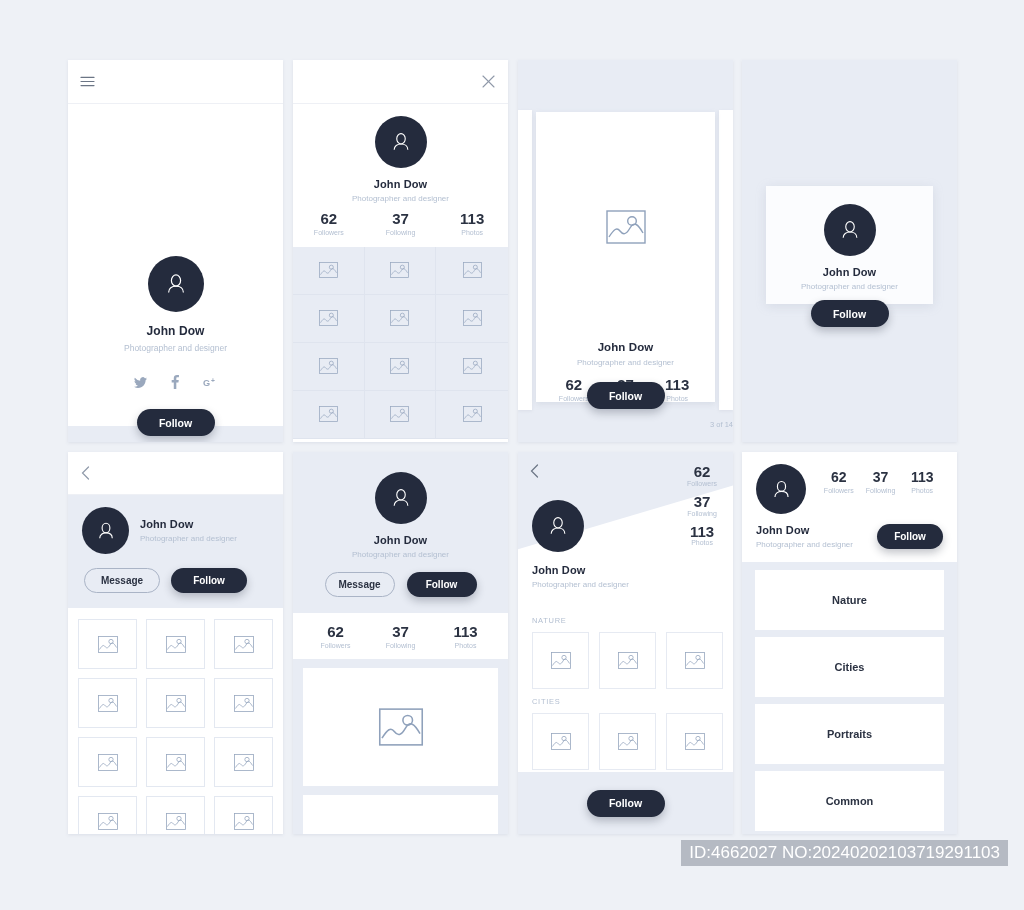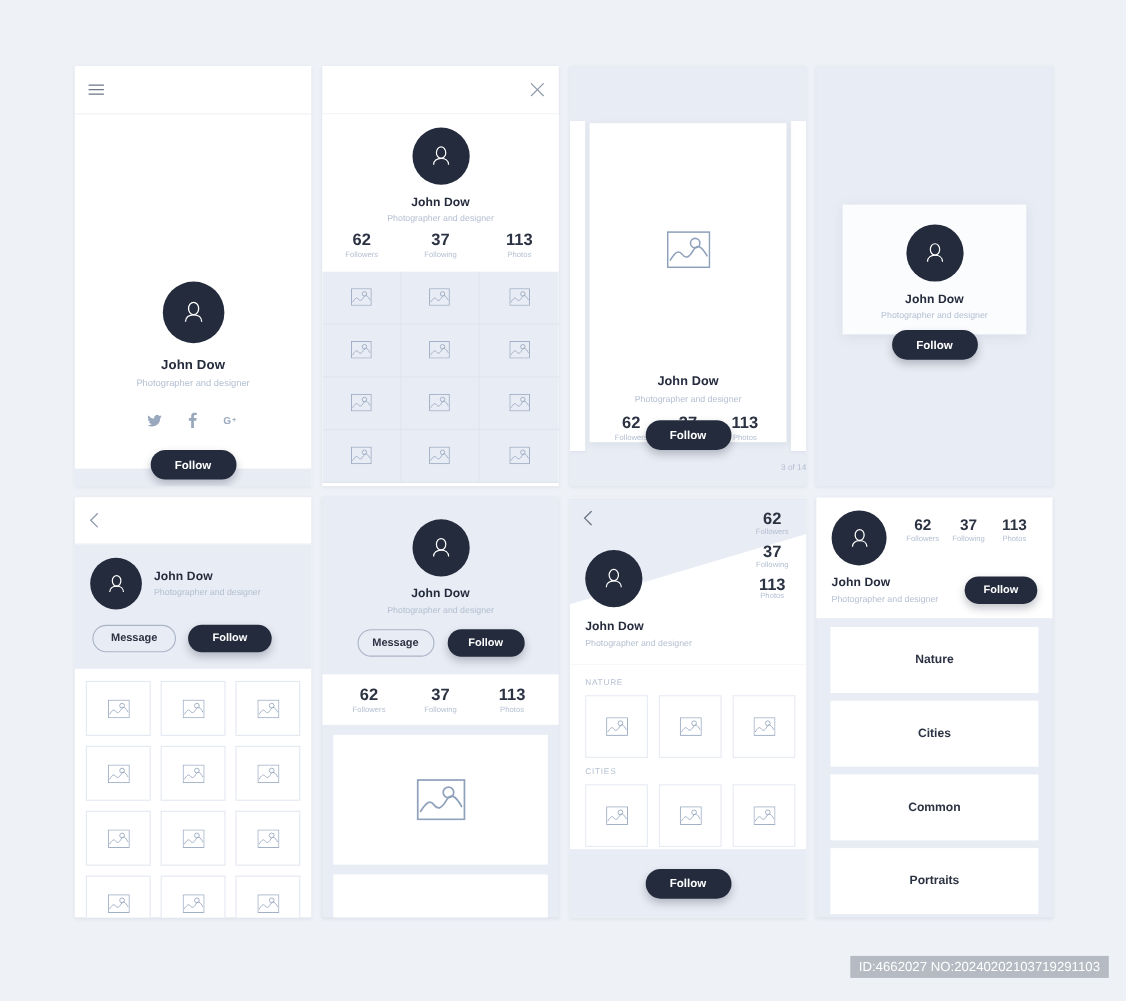--- a/index.html
+++ b/index.html
@@ -256,21 +256,21 @@
   .wm {
     position:absolute; left: 12px; top: 868px;
     font-size: 17px; font-weight: bold; color: rgba(255,255,255,.85);
     -webkit-text-stroke: .6px #d6dbe6; letter-spacing: 1px; white-space: nowrap;
   }
   .wm .cn { font-size: 19px; }
   .wm .url { font-size: 14px; font-style: italic; margin-left: 5px; }
   .idbadge {
     position:absolute; right: 16px; top: 840px;
     background: rgba(160,165,175,.72); color:#ffffff;
-    font-size: 12px; padding: 3px 8px; white-space: nowrap; margin-top: 29px;
+    font-size: 17px; padding: 3px 8px; white-space: nowrap;
   }
 </style>
 </head>
 <body>
 
 <div class="stage">
 
   <div class="card" id="card1">
     <div class="topbar">
       <span class="iconbtn">
@@ -776,20 +776,20 @@
         <div>
           <div class="name">John Dow</div>
           <div class="role">Photographer and designer</div>
         </div>
         <div class="btn btn-dark">Follow</div>
       </div>
     </div>
     <div class="cats" id="c8cats">
         <div class="cat">Nature</div>
         <div class="cat">Cities</div>
+        <div class="cat">Portraits</div>
         <div class="cat">Common</div>
-        <div class="cat">Portraits</div>
       </div>
   </div>
 
   <div class="idbadge">ID:4662027 NO:20240202103719291103</div>
 
 </div>
 
 </body></html>

